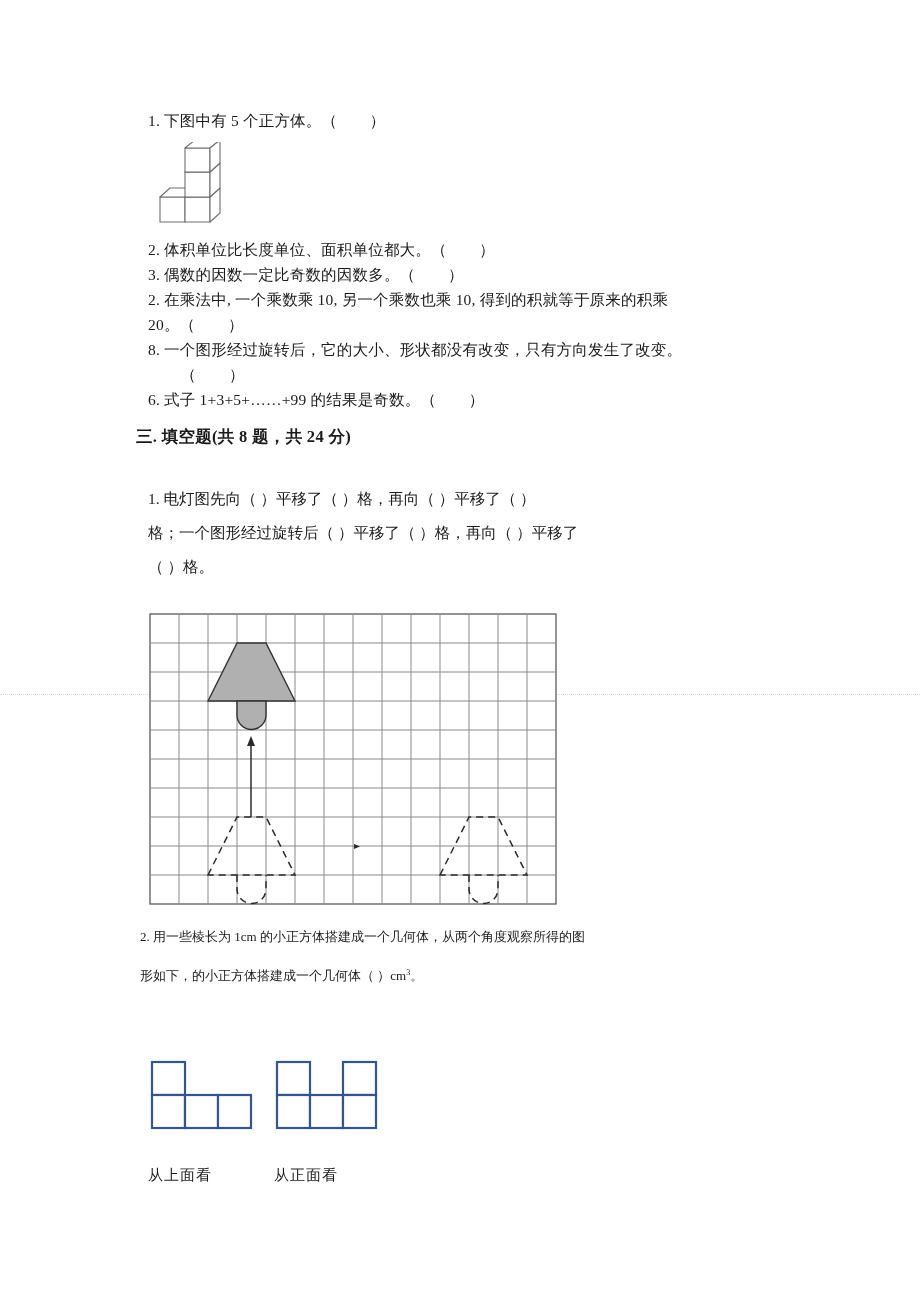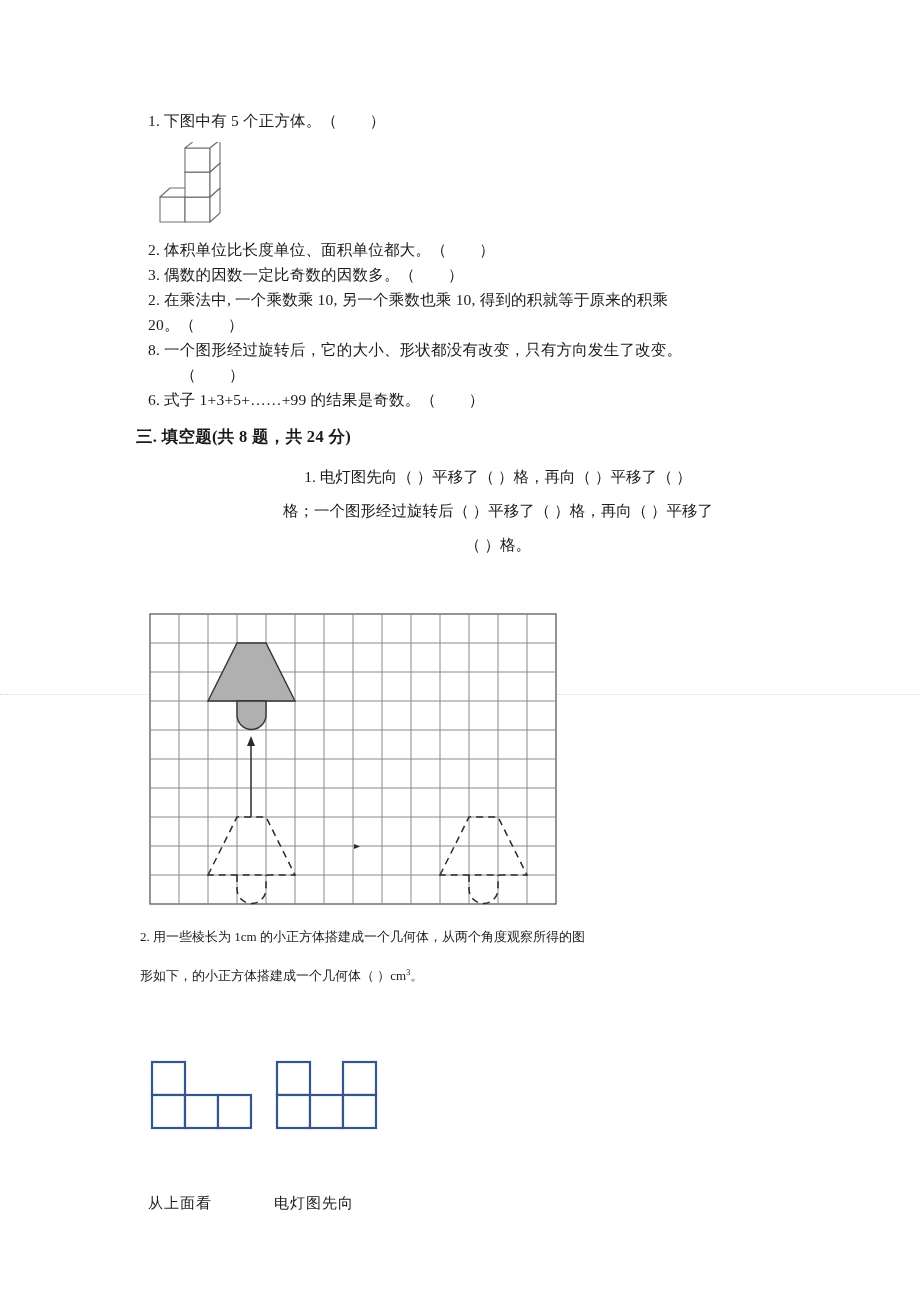--- a/index.html
+++ b/index.html
@@ -62,25 +62,24 @@
     top: 418px;
     font-size: 16.5px;
     font-weight: bold;
     letter-spacing: 0.3px;
     margin-top: 8px;
   }
 
   .fill-q1 {
     position: absolute;
     left: 148px;
-    top: 460px;
+    top: 482px;
     width: 700px;
     font-size: 15.5px;
     line-height: 34px;
-    text-align: center;
   }
 
   .grid-figure {
     position: absolute;
     left: 148px;
     top: 612px;
   }
 
   .fill-q2 {
     position: absolute;
@@ -232,19 +231,19 @@
       </g>
 
       <g fill="#ffffff" stroke="#34568f" stroke-width="2.2">
         <rect x="131" y="6" width="33" height="33"></rect>
         <rect x="197" y="6" width="33" height="33"></rect>
         <rect x="131" y="39" width="33" height="33"></rect>
         <rect x="164" y="39" width="33" height="33"></rect>
         <rect x="197" y="39" width="33" height="33"></rect>
       </g>
     </svg>
-    <div style="position:relative; width:260px; height:26px;margin-top:28px;">
+    <div style="position:relative; width:260px; height:26px;">
       <span class="view-label" style="position:absolute; left:2px; top:-4px;">从上面看</span>
-      <span class="view-label" style="position:absolute; left:128px; top:-4px;">电灯图先向</span>
+      <span class="view-label" style="position:absolute; left:128px; top:-4px;">从正面看</span>
     </div>
   </div>
 
 </div>
 
 </body></html>

